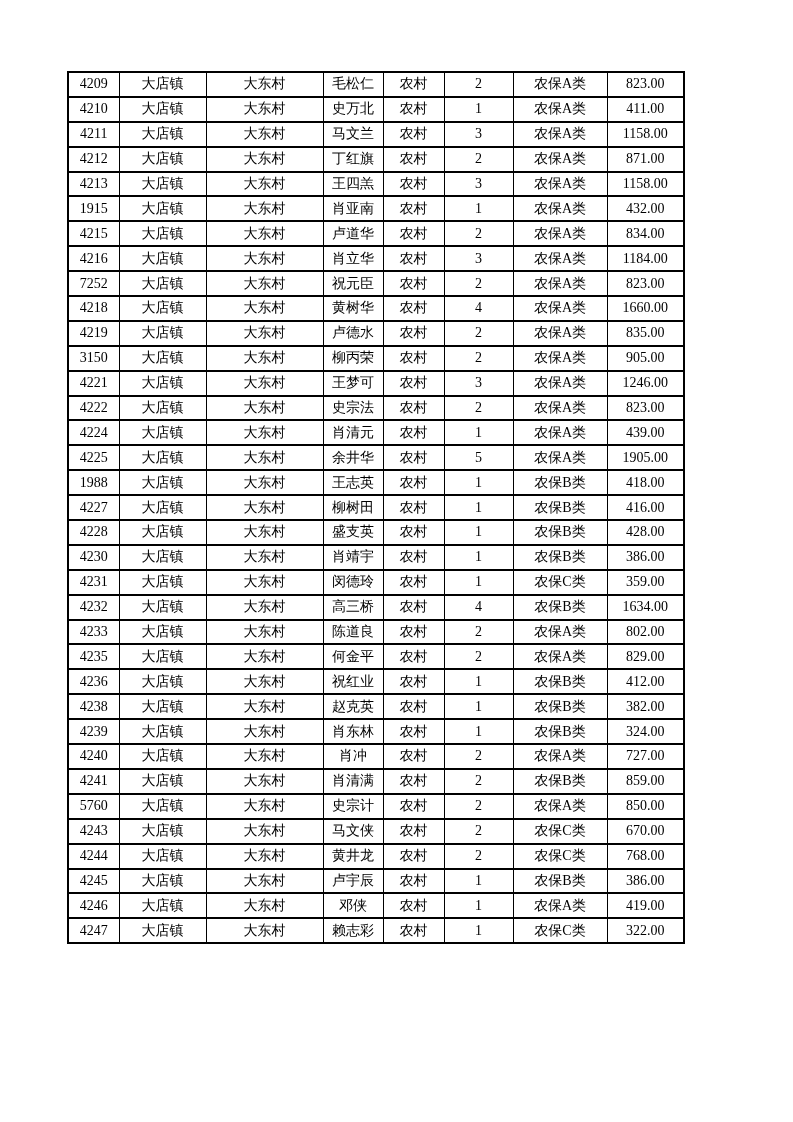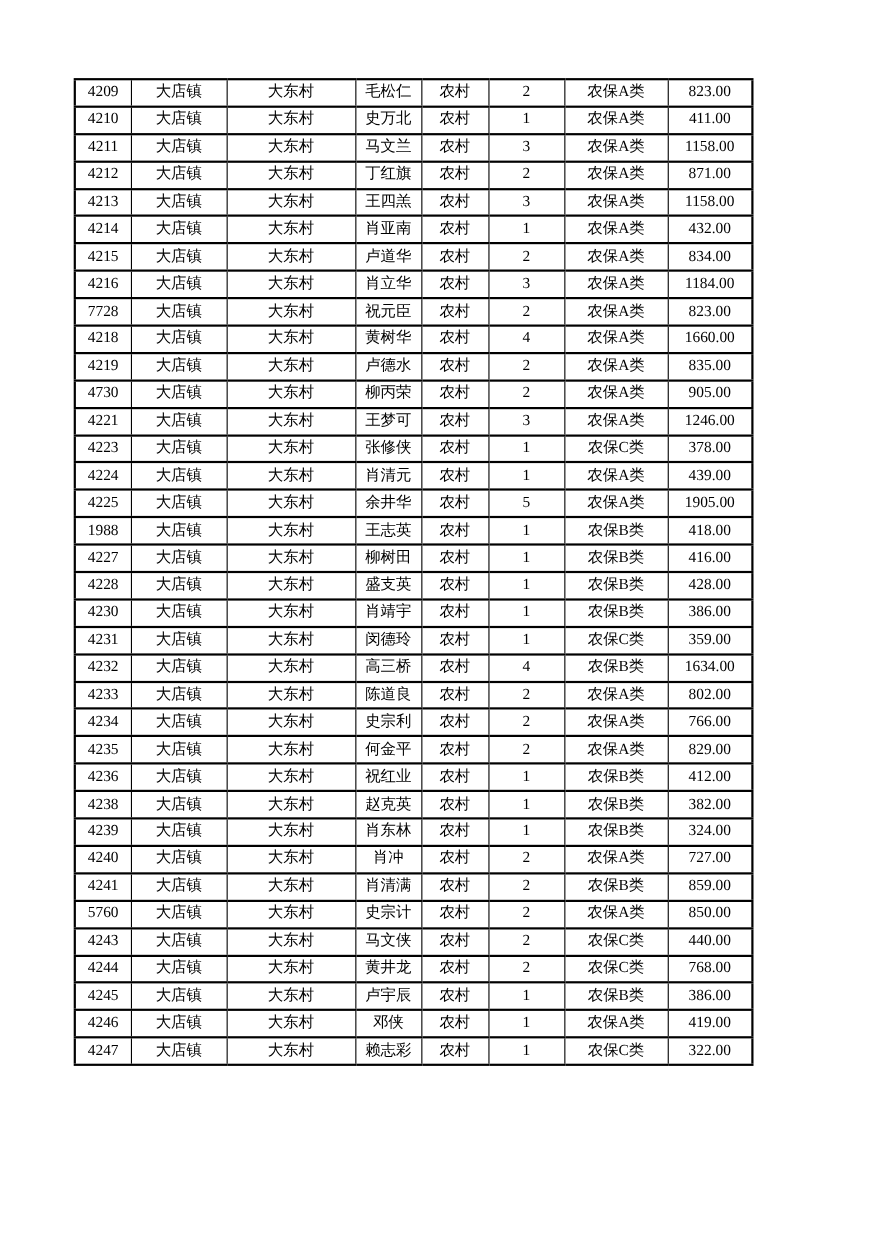--- a/index.html
+++ b/index.html
@@ -107,21 +107,21 @@
       <td>4213</td>
       <td>大店镇</td>
       <td>大东村</td>
       <td>王四羔</td>
       <td>农村</td>
       <td>3</td>
       <td>农保A类</td>
       <td>1158.00</td>
     </tr>
         <tr>
-      <td>4214</td>
+      <td>1915</td>
       <td>大店镇</td>
       <td>大东村</td>
       <td>肖亚南</td>
       <td>农村</td>
       <td>1</td>
       <td>农保A类</td>
       <td>432.00</td>
     </tr>
         <tr>
       <td>4215</td>
@@ -137,21 +137,21 @@
       <td>4216</td>
       <td>大店镇</td>
       <td>大东村</td>
       <td>肖立华</td>
       <td>农村</td>
       <td>3</td>
       <td>农保A类</td>
       <td>1184.00</td>
     </tr>
         <tr>
-      <td>7728</td>
+      <td>7252</td>
       <td>大店镇</td>
       <td>大东村</td>
       <td>祝元臣</td>
       <td>农村</td>
       <td>2</td>
       <td>农保A类</td>
       <td>823.00</td>
     </tr>
         <tr>
       <td>4218</td>
@@ -167,48 +167,48 @@
       <td>4219</td>
       <td>大店镇</td>
       <td>大东村</td>
       <td>卢德水</td>
       <td>农村</td>
       <td>2</td>
       <td>农保A类</td>
       <td>835.00</td>
     </tr>
         <tr>
-      <td>4730</td>
+      <td>3150</td>
       <td>大店镇</td>
       <td>大东村</td>
       <td>柳丙荣</td>
       <td>农村</td>
       <td>2</td>
       <td>农保A类</td>
       <td>905.00</td>
     </tr>
         <tr>
       <td>4221</td>
       <td>大店镇</td>
       <td>大东村</td>
       <td>王梦可</td>
       <td>农村</td>
       <td>3</td>
       <td>农保A类</td>
       <td>1246.00</td>
     </tr>
         <tr>
-      <td>4223</td>
-      <td>大店镇</td>
-      <td>大东村</td>
-      <td>张修侠</td>
-      <td>农村</td>
-      <td>1</td>
-      <td>农保C类</td>
-      <td>378.00</td>
+      <td>4222</td>
+      <td>大店镇</td>
+      <td>大东村</td>
+      <td>史宗法</td>
+      <td>农村</td>
+      <td>2</td>
+      <td>农保A类</td>
+      <td>823.00</td>
     </tr>
         <tr>
       <td>4224</td>
       <td>大店镇</td>
       <td>大东村</td>
       <td>肖清元</td>
       <td>农村</td>
       <td>1</td>
       <td>农保A类</td>
       <td>439.00</td>
@@ -287,30 +287,20 @@
       <td>4233</td>
       <td>大店镇</td>
       <td>大东村</td>
       <td>陈道良</td>
       <td>农村</td>
       <td>2</td>
       <td>农保A类</td>
       <td>802.00</td>
     </tr>
         <tr>
-      <td>4234</td>
-      <td>大店镇</td>
-      <td>大东村</td>
-      <td>史宗利</td>
-      <td>农村</td>
-      <td>2</td>
-      <td>农保A类</td>
-      <td>766.00</td>
-    </tr>
-        <tr>
       <td>4235</td>
       <td>大店镇</td>
       <td>大东村</td>
       <td>何金平</td>
       <td>农村</td>
       <td>2</td>
       <td>农保A类</td>
       <td>829.00</td>
     </tr>
         <tr>
@@ -374,21 +364,21 @@
       <td>850.00</td>
     </tr>
         <tr>
       <td>4243</td>
       <td>大店镇</td>
       <td>大东村</td>
       <td>马文侠</td>
       <td>农村</td>
       <td>2</td>
       <td>农保C类</td>
-      <td>440.00</td>
+      <td>670.00</td>
     </tr>
         <tr>
       <td>4244</td>
       <td>大店镇</td>
       <td>大东村</td>
       <td>黄井龙</td>
       <td>农村</td>
       <td>2</td>
       <td>农保C类</td>
       <td>768.00</td>

